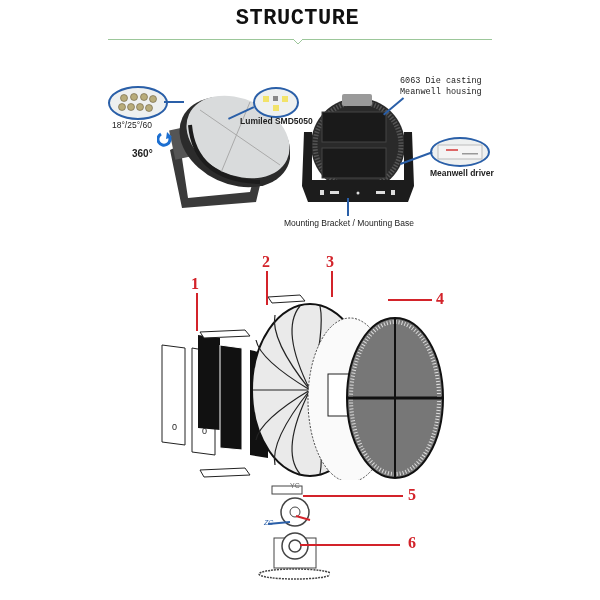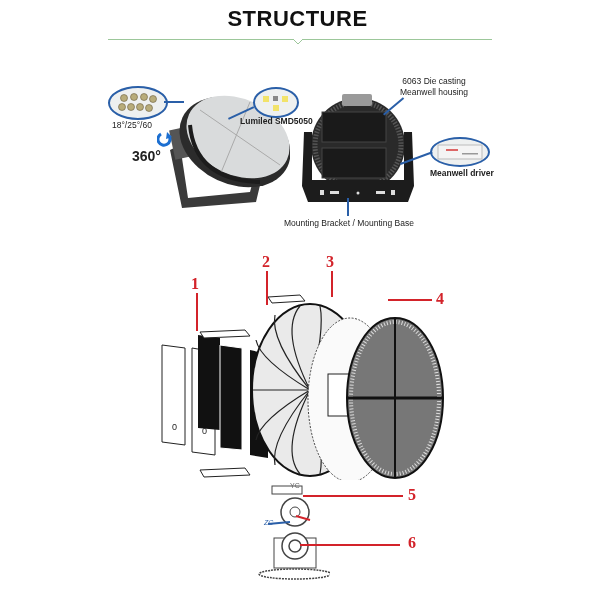--- a/index.html
+++ b/index.html
@@ -1,22 +1,22 @@
 <!DOCTYPE html>
 <html><head>
 <meta charset="utf-8">
 <style>
   html, body { margin:0; padding:0; background:#ffffff; }
   body { width:600px; height:600px; position:relative; overflow:hidden; font-family:"Liberation Sans", sans-serif; }
   .abs { position:absolute; }
-  .title { left:0; top:6px; width:595px; text-align:center; font-family:Liberation Sans, sans-serif; font-weight:bold; font-size:22px; letter-spacing:0.5px; color:#111; }
+  .title { left:0; top:6px; width:595px; text-align:center; font-family:Liberation Mono, monospace; font-weight:bold; font-size:22px; letter-spacing:0.5px; color:#111; }
   .divider { left:108px; top:39px; width:384px; height:1px; background:#9cc79a; }
   .notch { left:293px; top:39px; width:10px; height:10px; }
   .callout { font-size:8.5px; color:#222; white-space:nowrap; }
-  .callout.bold { font-weight:bold; font-size:14px; color:#222; }
+  .callout.bold { font-weight:bold; font-size:10px; color:#222; }
   .numlbl { font-family:"Liberation Serif", serif; font-size:16px; color:#d3232a; font-weight:bold; }
   .lead { position:absolute; background:#d3232a; }
   .bluelead { position:absolute; background:#2a5fa8; transform-origin:0 0; }
   .oval { position:absolute; border:2px solid #2a5fa8; border-radius:50%; background:#eef0f0; overflow:hidden; }
 </style>
 </head>
 <body>
 
 <div class="abs title">STRUCTURE</div>
 <div class="abs divider"></div>
@@ -84,21 +84,21 @@
     <rect x="22" y="22" width="64" height="30" fill="#1a1a1a" stroke="#444"></rect>
     <rect x="22" y="58" width="64" height="30" fill="#1a1a1a" stroke="#444"></rect>
     <polygon points="4,42 12,42 12,90 104,90 104,42 112,42 114,96 108,112 8,112 2,96" fill="#1c1c1c"></polygon>
     <rect x="20" y="100" width="4" height="5" fill="#ddd"></rect>
       <rect x="30" y="101" width="9" height="3" fill="#ddd"></rect>
     <circle cx="58" cy="103" r="1.5" fill="#ddd"></circle>
     <rect x="76" y="101" width="9" height="3" fill="#ddd"></rect>
       <rect x="91" y="100" width="4" height="5" fill="#ddd"></rect>
   </svg>
 </div>
-<div class="abs callout" style="left:400px;top:76px;line-height:11px;text-align:center;">
+<div class="abs callout" style="left:400px;top:76px;line-height:11px;text-align:center;font-family:Liberation Mono, monospace;">
   <div>6063 Die casting</div>
   <div>Meanwell housing</div>
 </div>
 <div class="bluelead" style="left:383px;top:114px;width:26px;height:1.5px;transform:rotate(-40deg);"></div>
 
 <div class="oval" style="left:430px;top:137px;width:56px;height:26px;">
   <svg width="56" height="26" viewBox="0 0 56 26">
     <rect x="6" y="6" width="44" height="14" fill="#f4f4f4" stroke="#bbb"></rect>
     <rect x="14" y="10" width="12" height="2" fill="#d66"></rect>
     <rect x="30" y="14" width="16" height="1.5" fill="#999"></rect>

